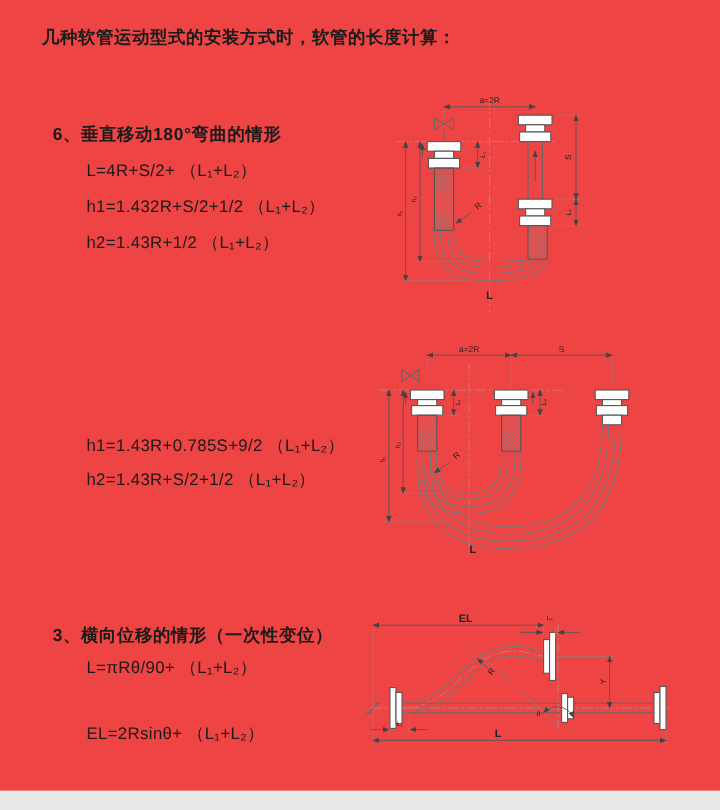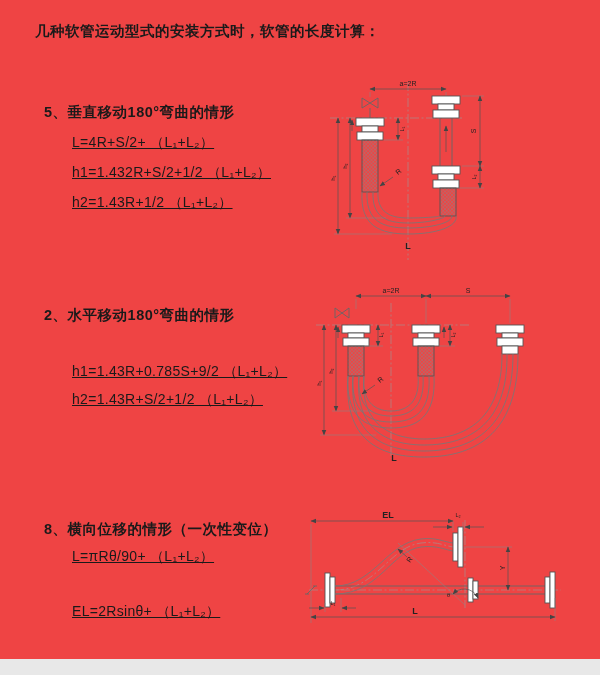--- a/index.html
+++ b/index.html
@@ -1,20 +1,20 @@
 <!DOCTYPE html>
 <html><head>
 <meta charset="utf-8">
 <style>
   html,body{margin:0;padding:0;background:#e8e8e8;}
   .page{position:relative;width:600px;height:659px;background:#ef4444;
         font-family:"Liberation Sans","DejaVu Sans",sans-serif;color:#1a1a1a;overflow:hidden;}
   .title{position:absolute;left:35px;top:22px;font-size:14.5px;font-weight:700;letter-spacing:.5px;white-space:nowrap;}
   .sec-h{position:absolute;font-size:14.5px;font-weight:700;letter-spacing:.5px;white-space:nowrap;}
-  .formula{position:absolute;font-size:14px;font-weight:500;letter-spacing:.3px;white-space:nowrap;text-decoration:underline;}
+  .formula{position:absolute;font-size:14px;font-weight:500;letter-spacing:.3px;white-space:nowrap;}
   .diag{position:absolute;}
   svg{overflow:visible;}
   svg text{font-family:"Liberation Sans","DejaVu Sans",sans-serif;fill:#222;}
   .ln{stroke:#666;stroke-width:.9;fill:none;}
   .hose{stroke:#777;stroke-width:.85;fill:none;}
   .thin{stroke:#888;stroke-width:.55;fill:none;}
   .dim{stroke:#555;stroke-width:.7;fill:none;}
   .cl{stroke:#9a9a9a;stroke-width:.6;fill:none;stroke-dasharray:9 2.5 2 2.5;}
   .flange{fill:#ffffff;stroke:#555;stroke-width:.9;}
   .braid{fill:url(#hatch);stroke:#555;stroke-width:.9;}
@@ -33,30 +33,29 @@
     <pattern id="hatch" width="3.5" height="3.5" patternUnits="userSpaceOnUse">
       <path d="M0,0 L3.5,3.5 M3.5,0 L0,3.5" stroke="#888" stroke-width="0.45"></path>
     </pattern>
   </defs>
 </svg>
 
 <div class="page">
 
   <div class="title">几种软管运动型式的安装方式时，软管的长度计算：</div>
 
-  <div class="sec-h" style="left:44px;top:103px">5、垂直移动180°弯曲的情形</div>
+  <div class="sec-h" style="left:44px;top:103px">6、垂直移动180°弯曲的情形</div>
   <div class="formula" style="left:72px;top:134px">L=4R+S/2+ （L₁+L₂）</div>
   <div class="formula" style="left:72px;top:164px">h1=1.432R+S/2+1/2 （L₁+L₂）</div>
   <div class="formula" style="left:72px;top:194px">h2=1.43R+1/2 （L₁+L₂）</div>
 
-  <div class="sec-h" style="left:44px;top:306px">2、水平移动180°弯曲的情形</div>
   <div class="formula" style="left:72px;top:363px">h1=1.43R+0.785S+9/2 （L₁+L₂）</div>
   <div class="formula" style="left:72px;top:391px">h2=1.43R+S/2+1/2 （L₁+L₂）</div>
 
-  <div class="sec-h" style="left:44px;top:520px">8、横向位移的情形（一次性变位）</div>
+  <div class="sec-h" style="left:44px;top:520px">3、横向位移的情形（一次性变位）</div>
   <div class="formula" style="left:72px;top:548px">L=πRθ/90+ （L₁+L₂）</div>
   <div class="formula" style="left:72px;top:603px">EL=2Rsinθ+ （L₁+L₂）</div>
 
   <svg class="diag" style="left:312px;top:76px" width="228" height="188" viewBox="0 0 228 188">
     <g>
       <line class="cl" x1="96" y1="6" x2="96" y2="184"></line>
       <line class="cl" x1="18" y1="42" x2="150" y2="42"></line>
     </g>
     <g>
       <line class="dim" x1="58" y1="13" x2="134" y2="13" marker-start="url(#arr)" marker-end="url(#arr)"></line>

